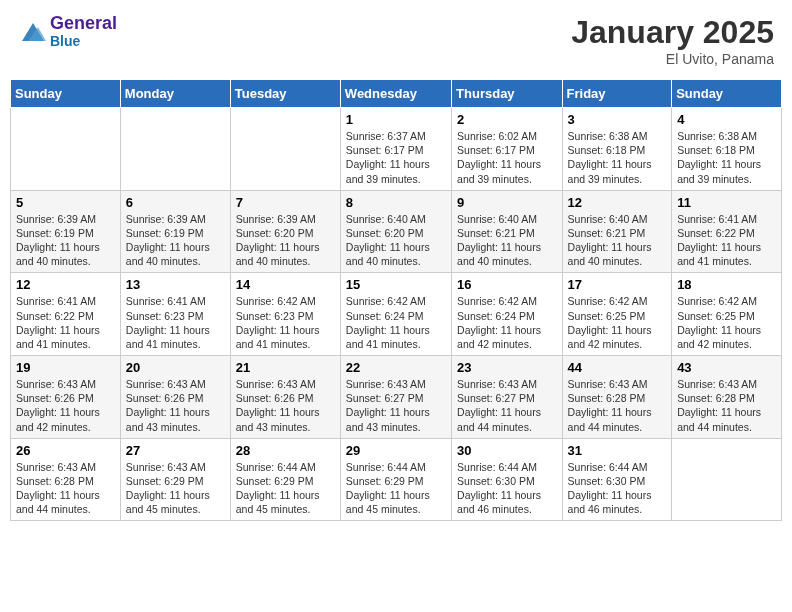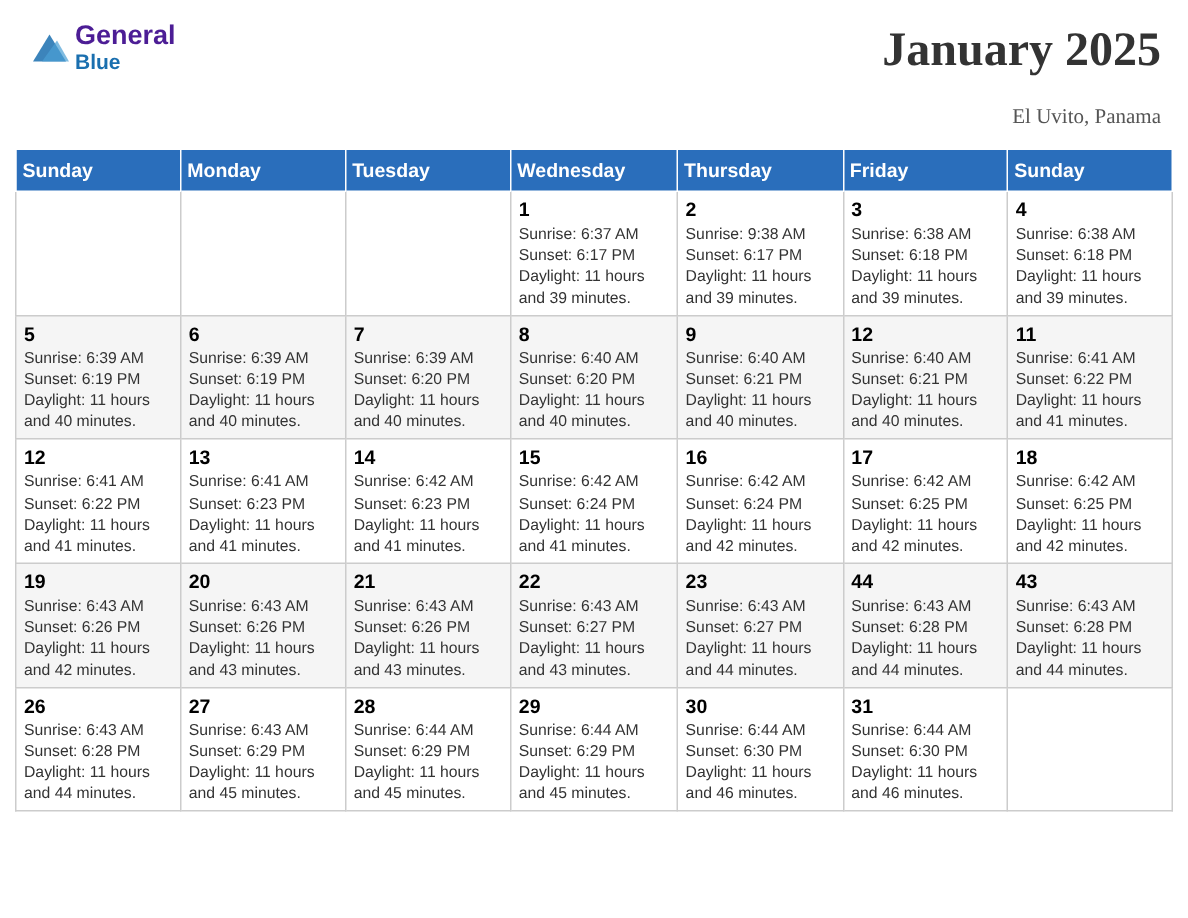--- a/index.html
+++ b/index.html
@@ -36,31 +36,29 @@
       font-weight: bold;
       color: #1a6faf;
     }
     .logo-icon {
       width: 30px;
       height: 30px;
       margin-right: 2px;
     }
     .title-block {
       text-align: right;
-      font-family: Liberation Serif, serif;
     }
     .month-title {
       font-size: 32px;
       font-weight: bold;
       color: #333;
     }
     .location {
       font-size: 14px;
       color: #555;
-      margin-top: 20px;
     }
     .calendar {
       width: 100%;
       border-collapse: collapse;
       font-size: 11px;
       padding-left: 37px;
     }
     .calendar th {
       background-color: #2a6ebb;
       color: #fff;
@@ -134,21 +132,21 @@
         <td class="empty-cell"></td>
         <td class="empty-cell"></td>
         <td>
           <span class="day-num">1</span>
           <div class="day-info">Sunrise: 6:37 AM
 Sunset: 6:17 PM
 Daylight: 11 hours and 39 minutes.</div>
         </td>
         <td>
           <span class="day-num">2</span>
-          <div class="day-info">Sunrise: 9:38 AM
+          <div class="day-info">Sunrise: 6:02 AM
 Sunset: 6:17 PM
 Daylight: 11 hours and 39 minutes.</div>
         </td>
         <td>
           <span class="day-num">3</span>
           <div class="day-info">Sunrise: 6:38 AM
 Sunset: 6:18 PM
 Daylight: 11 hours and 39 minutes.</div>
         </td>
         <td>

